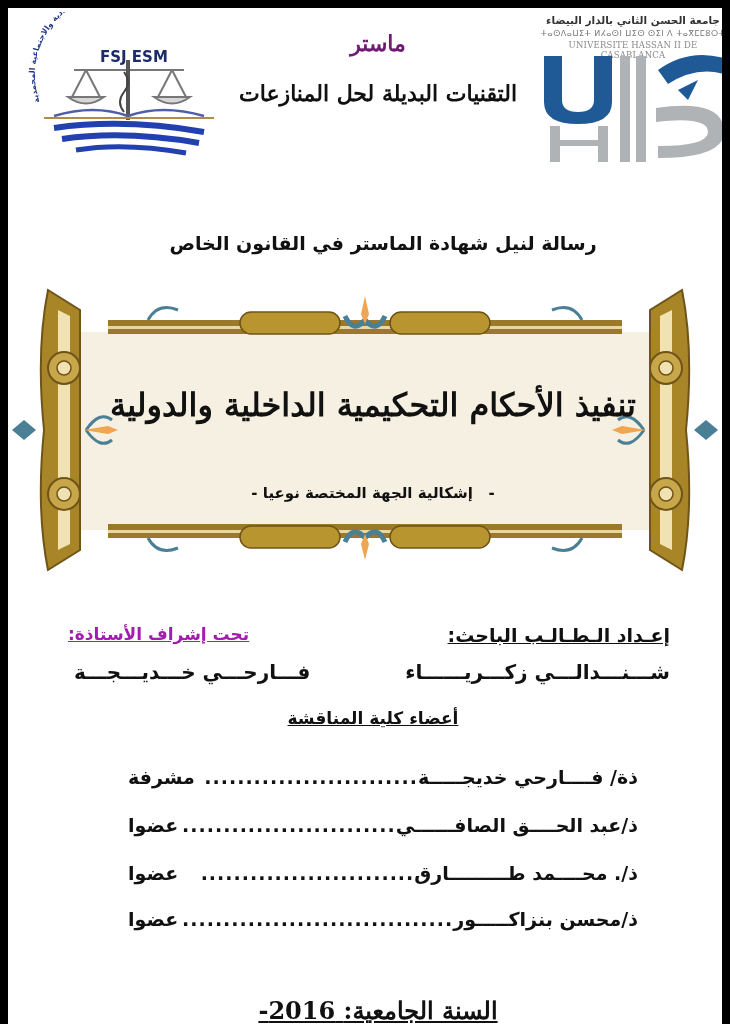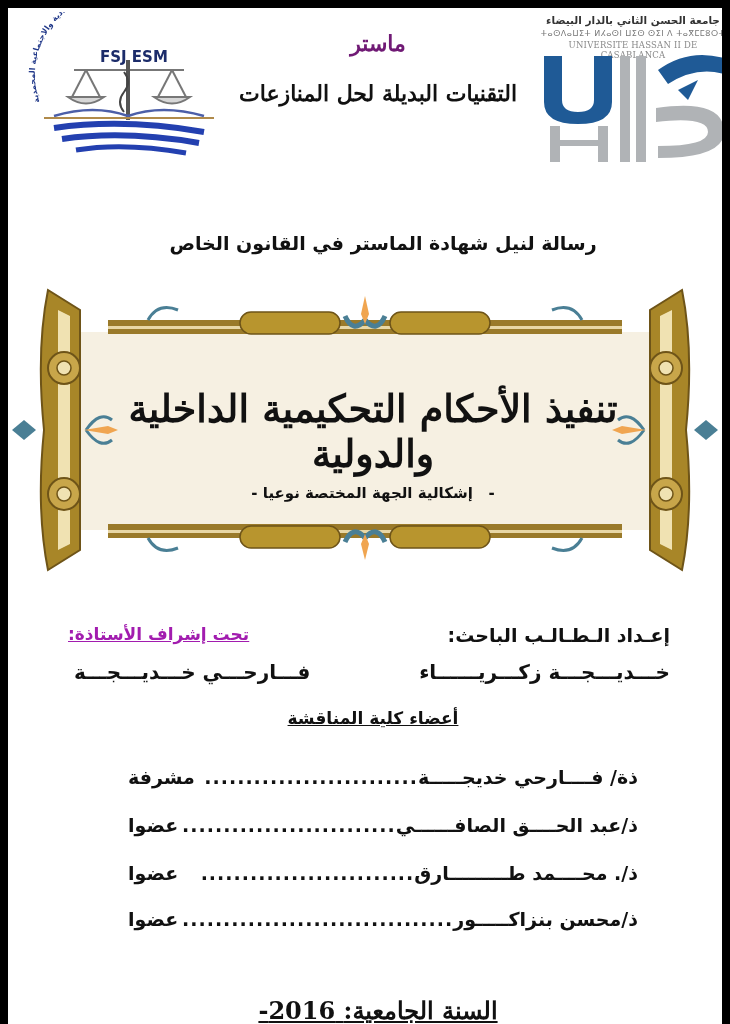--- a/index.html
+++ b/index.html
@@ -14,24 +14,24 @@
   .univ-ar { position:absolute; left:10px; top:6px; width:190px; text-align:center; font-size:10.5px; color:#333; font-weight:bold; direction:rtl; }
   .univ-tif { position:absolute; left:10px; top:21px; width:190px; text-align:center; font-size:8px; color:#777; letter-spacing:0.5px; }
   .univ-fr { position:absolute; left:10px; top:32px; width:190px; text-align:center; font-size:8.5px; color:#888; font-family:"DejaVu Serif", serif; letter-spacing:0.2px; }
 
   .master { position:absolute; left:280px; top:22px; width:180px; text-align:center; font-size:22px; font-weight:bold; color:#701a75; }
   .master-program { position:absolute; left:200px; top:72px; width:340px; text-align:center; font-size:22px; font-weight:bold; color:#111; }
 
   .thesis-for { position:absolute; left:150px; top:224px; width:450px; text-align:center; font-size:19px; font-weight:bold; color:#111; }
 
   .frame { position:absolute; left:0; top:272px; width:730px; height:300px; }
-  .title { position:absolute; left:80px; top:378px; width:570px; text-align:center; font-size:38px; font-weight:bold; color:#111; }
+  .title { position:absolute; left:80px; top:378px; width:570px; text-align:center; font-size:32px; font-weight:bold; color:#111; }
   .subtitle { position:absolute; left:200px; top:476px; width:330px; text-align:center; font-size:15px; font-weight:bold; color:#111; white-space:pre; }
 
-  .label-student { position:absolute; right:52px; top:616px; font-size:19px; font-weight:bold; color:#111; }
+  .label-student { position:absolute; right:52px; top:616px; font-size:19px; font-weight:bold; text-decoration:underline; color:#111; }
   .name-student { position:absolute; right:52px; top:652px; font-size:20px; font-weight:bold; color:#111; letter-spacing:2px; }
   .label-supervisor { position:absolute; left:60px; top:616px; font-size:17px; font-weight:bold; text-decoration:underline; color:#a21caf; }
   .name-supervisor { position:absolute; left:66px; top:652px; font-size:20px; font-weight:bold; color:#111; letter-spacing:2px; }
 
   .committee-title { position:absolute; left:240px; top:700px; width:250px; text-align:center; font-size:17px; font-weight:bold; text-decoration:underline; color:#111; }
 
   .member { position:absolute; left:120px; width:510px; display:flex; direction:rtl; align-items:baseline; font-size:19px; font-weight:bold; color:#111; }
   .member .mname { white-space:nowrap; }
   .member .dots { flex:1; overflow:hidden; white-space:nowrap; letter-spacing:1px; }
   .member .role { white-space:nowrap; padding-right:4px; }
@@ -146,21 +146,21 @@
       <path d="M 636 150 Q 622 130 610 140" stroke="#4a7f95" stroke-width="3" fill="none"></path>
       <path d="M 636 150 Q 622 170 610 160" stroke="#4a7f95" stroke-width="3" fill="none"></path>
       <path d="M 638 150 L 614 146 L 604 150 L 614 154 Z" fill="#f0a550"></path>
     </svg>
   </div>
 
   <div class="title rtl serif">تنفيذ الأحكام التحكيمية الداخلية والدولية</div>
   <div class="subtitle rtl">-   إشكالية الجهة المختصة نوعيا -</div>
 
   <div class="label-student rtl">إعـداد الـطـالـب الباحث:</div>
-  <div class="name-student rtl">خـــديـــجـــة زكـــريــــــاء</div>
+  <div class="name-student rtl">شـــنـــدالـــي زكـــريــــــاء</div>
 
   <div class="label-supervisor rtl">تحت إشراف الأستاذة:</div>
   <div class="name-supervisor rtl">فـــارحـــي خـــديـــجـــة</div>
 
   <div class="committee-title rtl">أعضاء كلية المناقشة</div>
 
   <div class="member" style="top:758px;">
     <span class="mname">ذة/ فــــارحي خديجـــــة</span>
     <span class="dots">..........................</span>
     <span class="role"> مشرفة</span>

